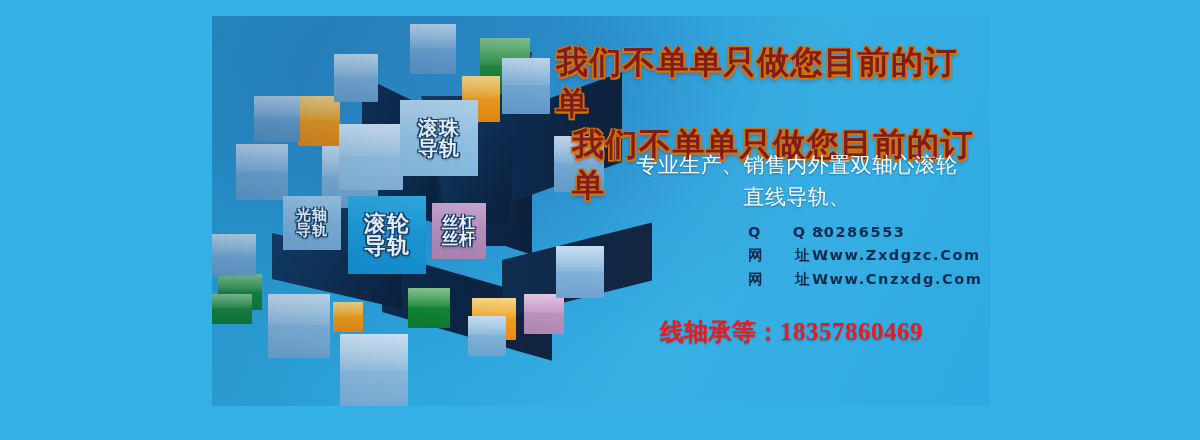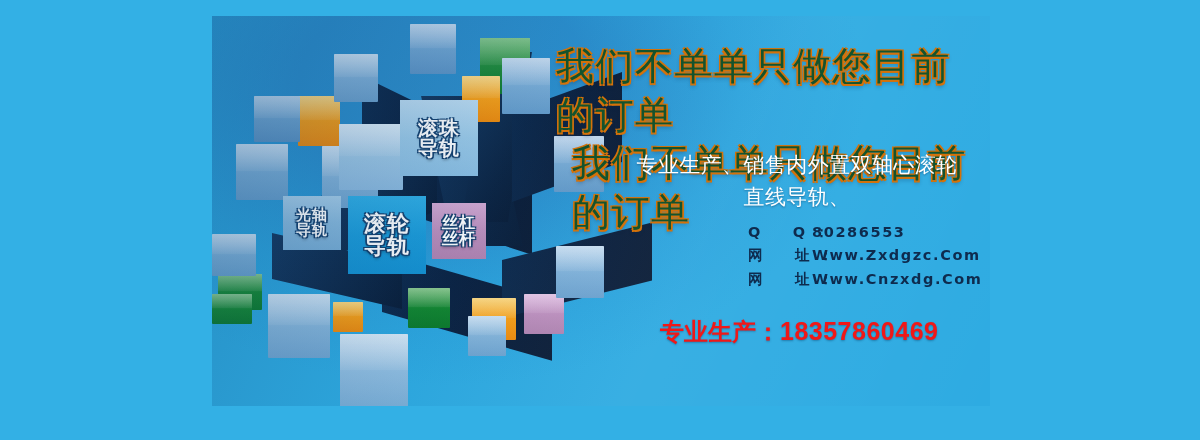--- a/index.html
+++ b/index.html
@@ -49,21 +49,21 @@
       -1.4px -1.4px 0 #14406e, 1.4px -1.4px 0 #14406e,
       -1.4px 1.4px 0 #14406e, 1.4px 1.4px 0 #14406e,
       0 2px 3px rgba(0,0,0,.45);
     letter-spacing:1px;
   }
   .labelbox span{display:block;}
 
   
   .headline{
     position:absolute;left:556px;top:42px;width:430px;
-    color:#14532d;font-weight:400;font-size:38px;line-height:1.28;
+    color:#7f1d1d;font-weight:700;font-size:32px;line-height:1.28;
     letter-spacing:1.5px;
     text-shadow:-1.5px -1.5px 0 #d4720a, 1.5px -1.5px 0 #d4720a,
                 -1.5px 1.5px 0 #d4720a, 1.5px 1.5px 0 #d4720a,
                 0 3px 4px rgba(0,40,80,.45);
   }
   .headline .l2{margin-left:16px;}
 
   .desc{
     position:absolute;left:630px;top:150px;width:334px;
     text-align:center;color:#ffffff;font-size:21px;line-height:1.52;
@@ -79,21 +79,21 @@
   .ckey{display:inline-block;width:64px;letter-spacing:.5px;}
   .ckey.sp{letter-spacing:9px;}
   .cval{letter-spacing:1.6px;}
   .cnote{font-size:10.5px;letter-spacing:0;font-weight:700;}
 
   .phone{
     position:absolute;left:660px;top:316px;
     color:#f01818;font-weight:700;font-size:24px;white-space:nowrap;
     text-shadow:0 1px 2px rgba(0,40,80,.35);
   }
-  .phone .num{font-family:Liberation Sans, sans-serif;font-size:25px;letter-spacing:.5px;}
+  .phone .num{font-family:Liberation Serif, serif;font-size:25px;letter-spacing:.5px;}
 </style>
 </head>
 <body>
 
 <div class="stage">
 
   <div class="panel">
 
     <div class="art">
 
@@ -224,16 +224,16 @@
       <span class="ckey sp">网　址：</span>
       <span class="cval">Www.Zxdgzc.Com</span>
     </div>
     <div class="crow">
       <span class="ckey sp">网　址：</span>
       <span class="cval">Www.Cnzxdg.Com</span>
     </div>
   </div>
 
   <div class="phone">
-    <span>专业生产：</span><span class="num">18357860469</span>
+    <span>线轴承等：</span><span class="num">18357860469</span>
   </div>
 
 </div>
 
 </body></html>

